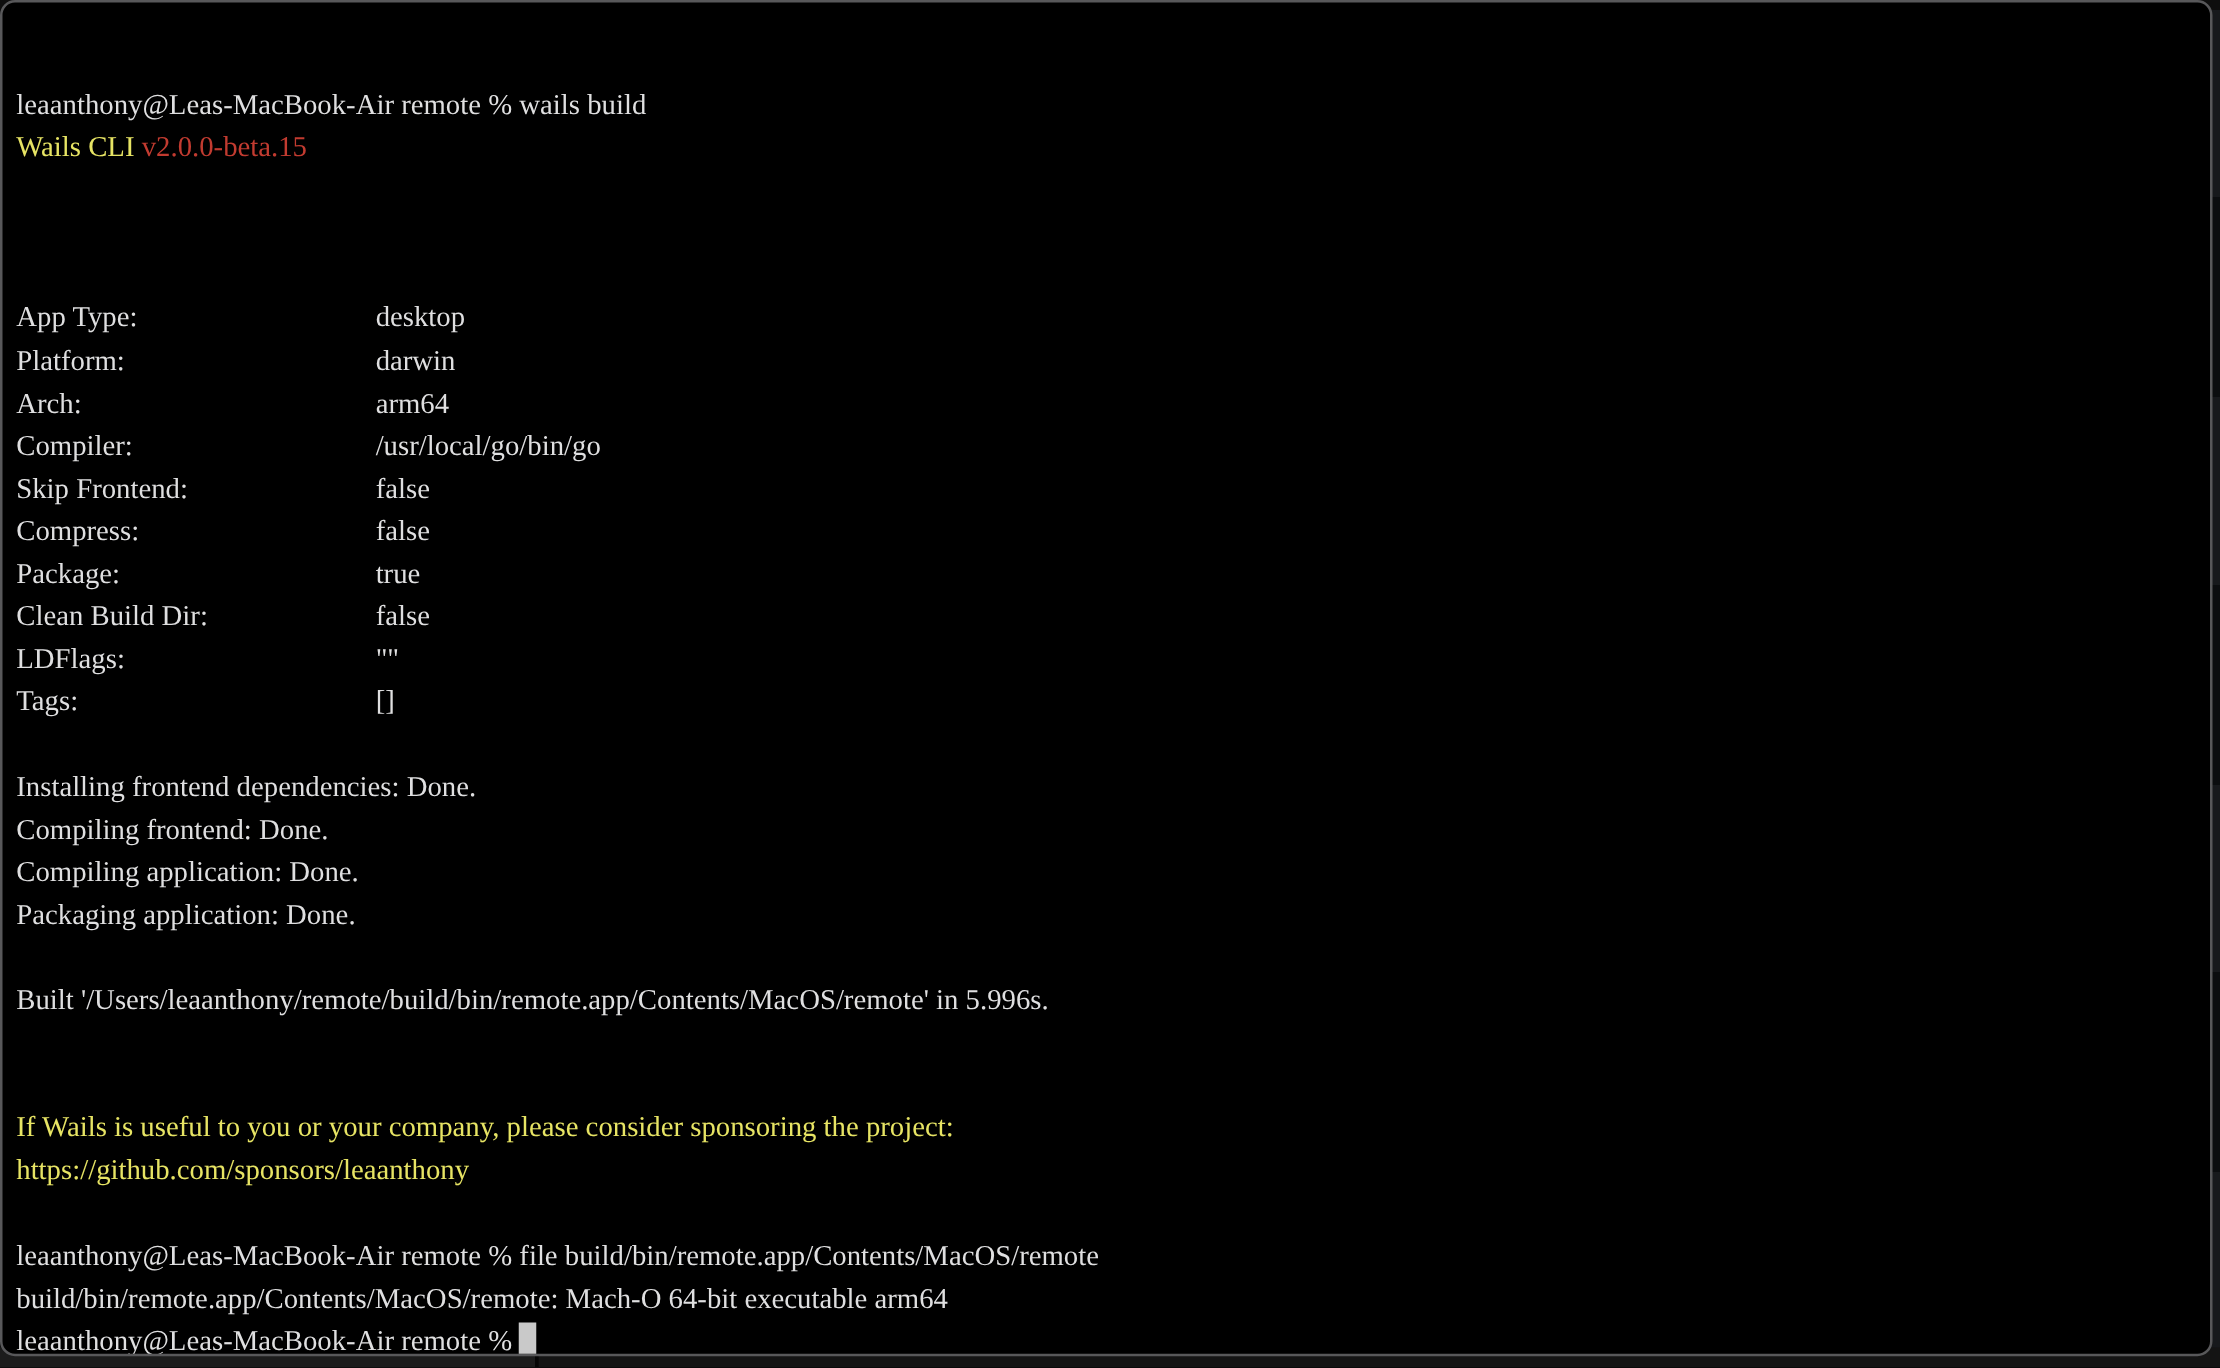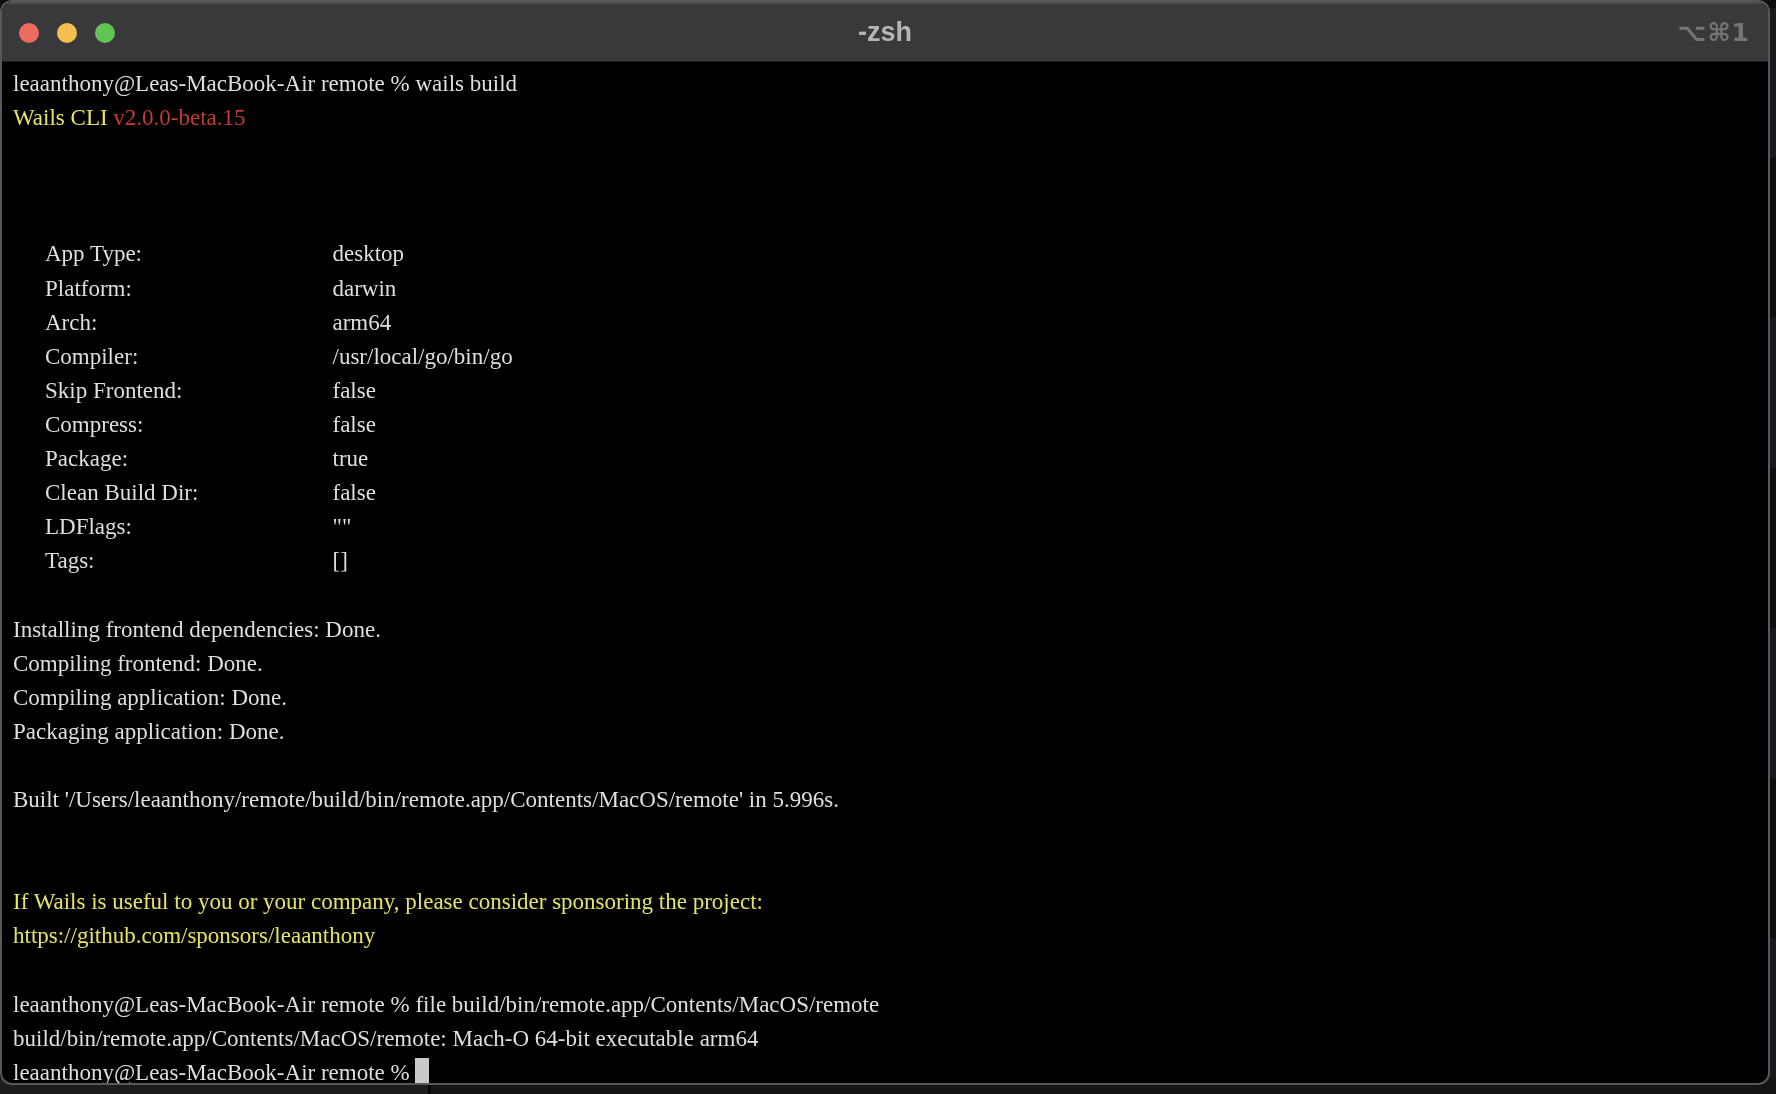--- a/index.html
+++ b/index.html
@@ -106,45 +106,36 @@
     color: var(--default-text, #dfdfe0);
     white-space: pre;
     cursor: text;
   }
   .line { height: 34.1px; }
 
   .c-default { color: var(--default-text, #dfdfe0); }
   .c-yellow  { color: var(--yellow, #e7e464); }
   .c-red     { color: var(--red, #c23b30); }
 
-  .kv-key { display: inline-block; margin-left: 32px; }
+  .kv-key { display: inline-block; }
 
   .cursor-block {
     display: inline-block;
     width: 14px;
     height: 27px;
     background: var(--cursor, #c9c9c9);
     vertical-align: -5px;
   }
 </style>
 </head>
 <body>
 
 <div class="desktop-bottom">
   <div class="seg-left"></div>
 </div>
 <div class="desktop-right"></div>
 
 <div class="window">
 
-  <div class="titlebar">
-    <div class="traffic">
-      <div class="light close"></div>
-      <div class="light minimize"></div>
-      <div class="light zoom"></div>
-    </div>
-    <div class="title">-zsh</div>
-    <div class="shortcut">⌥⌘1</div>
-  </div>
 
   <div class="screen" id="terminal-screen"><div class="line"><span class="c-default">leaanthony@Leas-MacBook-Air remote % wails build</span></div><div class="line"><span class="c-yellow">Wails CLI </span><span class="c-red">v2.0.0-beta.15</span></div><div class="line"></div><div class="line"></div><div class="line"></div><div class="line"><span class="kv-key c-default" style="width: 25ch;">App Type:</span><span class="c-default">desktop</span></div><div class="line"><span class="kv-key c-default" style="width: 25ch;">Platform:</span><span class="c-default">darwin</span></div><div class="line"><span class="kv-key c-default" style="width: 25ch;">Arch:</span><span class="c-default">arm64</span></div><div class="line"><span class="kv-key c-default" style="width: 25ch;">Compiler:</span><span class="c-default">/usr/local/go/bin/go</span></div><div class="line"><span class="kv-key c-default" style="width: 25ch;">Skip Frontend:</span><span class="c-default">false</span></div><div class="line"><span class="kv-key c-default" style="width: 25ch;">Compress:</span><span class="c-default">false</span></div><div class="line"><span class="kv-key c-default" style="width: 25ch;">Package:</span><span class="c-default">true</span></div><div class="line"><span class="kv-key c-default" style="width: 25ch;">Clean Build Dir:</span><span class="c-default">false</span></div><div class="line"><span class="kv-key c-default" style="width: 25ch;">LDFlags:</span><span class="c-default">""</span></div><div class="line"><span class="kv-key c-default" style="width: 25ch;">Tags:</span><span class="c-default">[]</span></div><div class="line"></div><div class="line"><span class="c-default">Installing frontend dependencies: Done.</span></div><div class="line"><span class="c-default">Compiling frontend: Done.</span></div><div class="line"><span class="c-default">Compiling application: Done.</span></div><div class="line"><span class="c-default">Packaging application: Done.</span></div><div class="line"></div><div class="line"><span class="c-default">Built '/Users/leaanthony/remote/build/bin/remote.app/Contents/MacOS/remote' in 5.996s.</span></div><div class="line"></div><div class="line"></div><div class="line"><span class="c-yellow">If Wails is useful to you or your company, please consider sponsoring the project:</span></div><div class="line"><span class="c-yellow">https://github.com/sponsors/leaanthony</span></div><div class="line"></div><div class="line"><span class="c-default">leaanthony@Leas-MacBook-Air remote % file build/bin/remote.app/Contents/MacOS/remote</span></div><div class="line"><span class="c-default">build/bin/remote.app/Contents/MacOS/remote: Mach-O 64-bit executable arm64</span></div><div class="line"><span class="c-default">leaanthony@Leas-MacBook-Air remote % </span><span class="cursor-block"></span></div></div>
 
 </div>
 
 </body></html>

